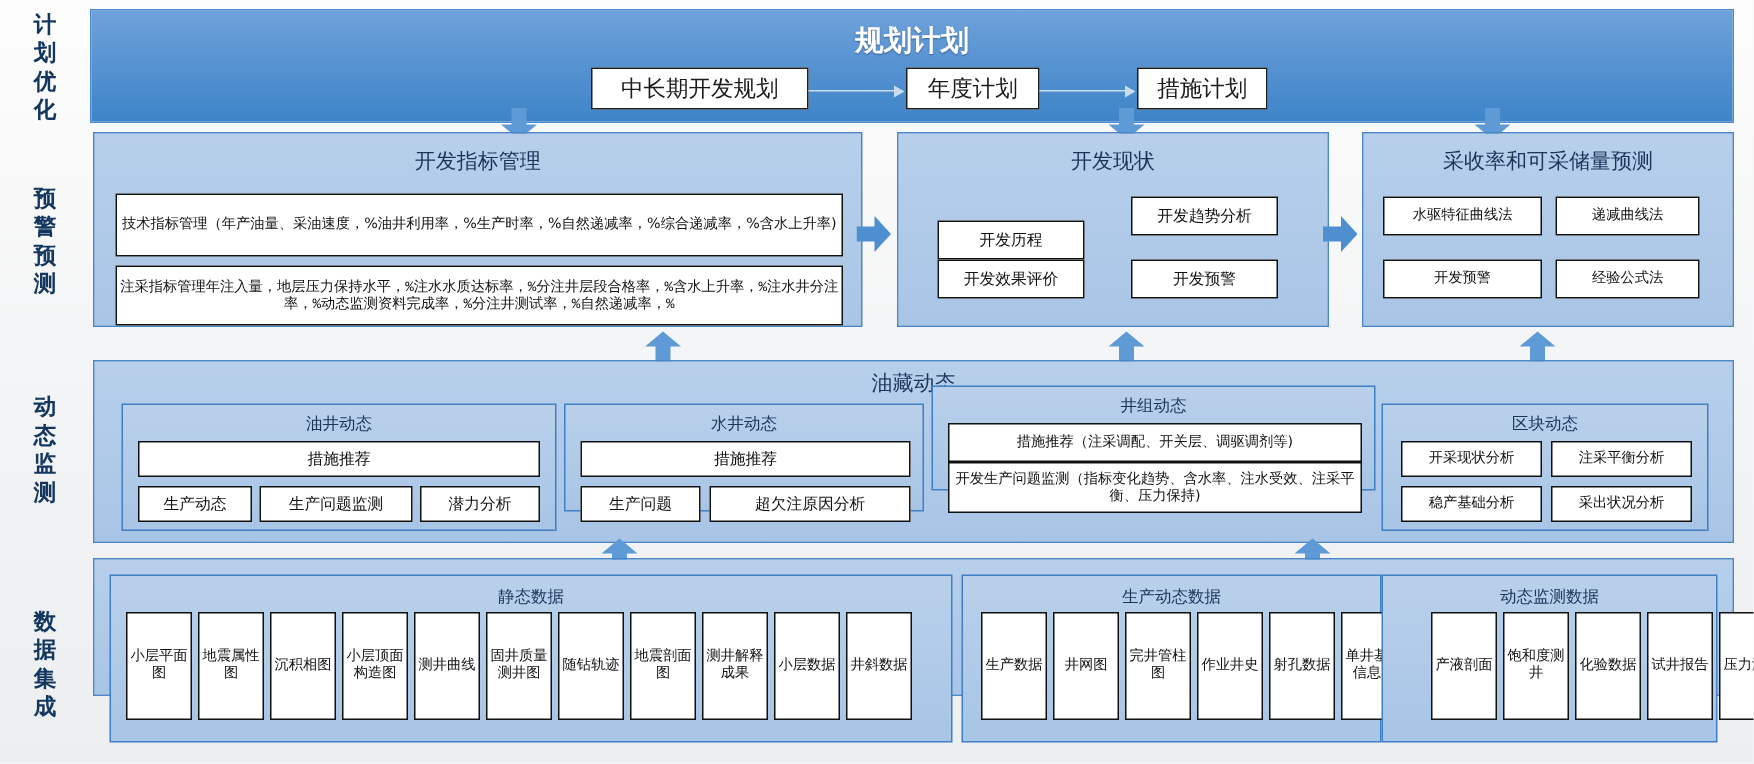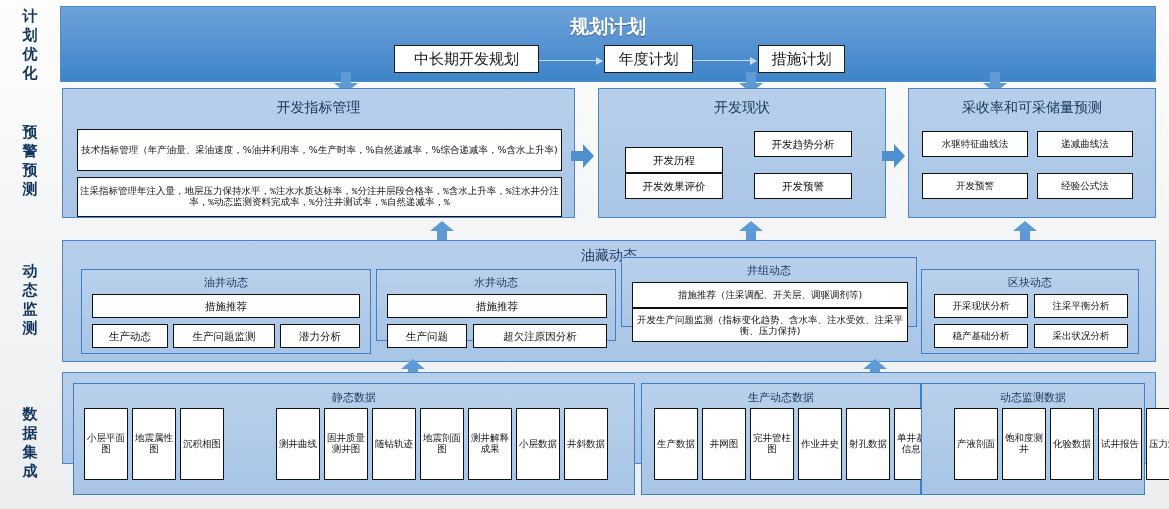--- a/index.html
+++ b/index.html
@@ -263,20 +263,21 @@
       </svg>
   </div>
 
   <div class="panel" style="left:62px; top:372px; width:1094px; height:92px;">
 
     <div class="sub-panel" style="left:10px; top:10px; width:562px; height:112px;">
       <div class="sub-title" style="top:6px;">静态数据</div>
       <div class="wbox vert" style="left:10px; top:24px; width:44px; height:72px;">小层平面图</div>
       <div class="wbox vert" style="left:58px; top:24px; width:44px; height:72px;">地震属性图</div>
       <div class="wbox vert" style="left:106px; top:24px; width:44px; height:72px;">沉积相图</div>
+      <div class="wbox vert" style="left:154px; top:24px; width:44px; height:72px;">小层顶面构造图</div>
       <div class="wbox vert" style="left:202px; top:24px; width:44px; height:72px;">测井曲线</div>
       <div class="wbox vert" style="left:250px; top:24px; width:44px; height:72px;">固井质量测井图</div>
       <div class="wbox vert" style="left:298px; top:24px; width:44px; height:72px;">随钻轨迹</div>
       <div class="wbox vert" style="left:346px; top:24px; width:44px; height:72px;">地震剖面图</div>
       <div class="wbox vert" style="left:394px; top:24px; width:44px; height:72px;">测井解释成果</div>
       <div class="wbox vert" style="left:442px; top:24px; width:44px; height:72px;">小层数据</div>
       <div class="wbox vert" style="left:490px; top:24px; width:44px; height:72px;">井斜数据</div>
     </div>
 
     <div class="sub-panel" style="left:578px; top:10px; width:280px; height:112px;">

